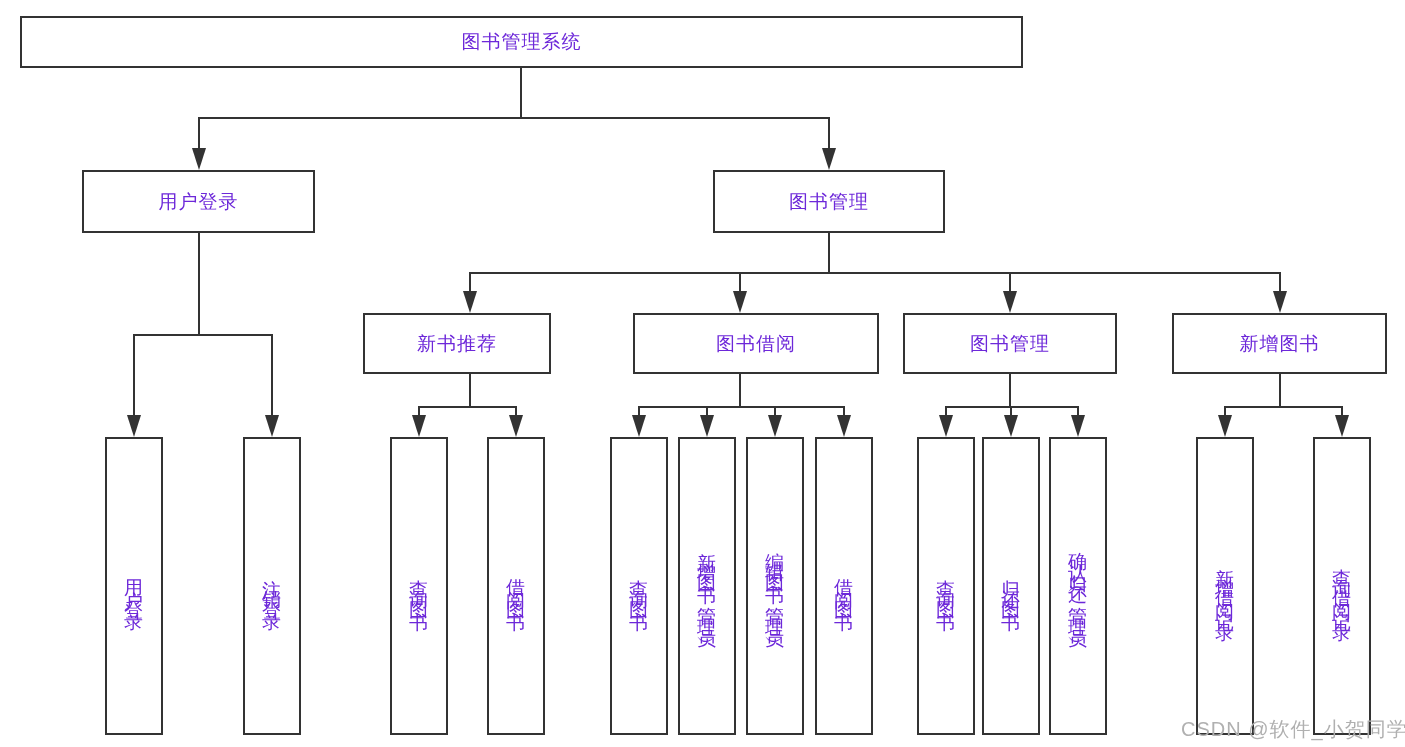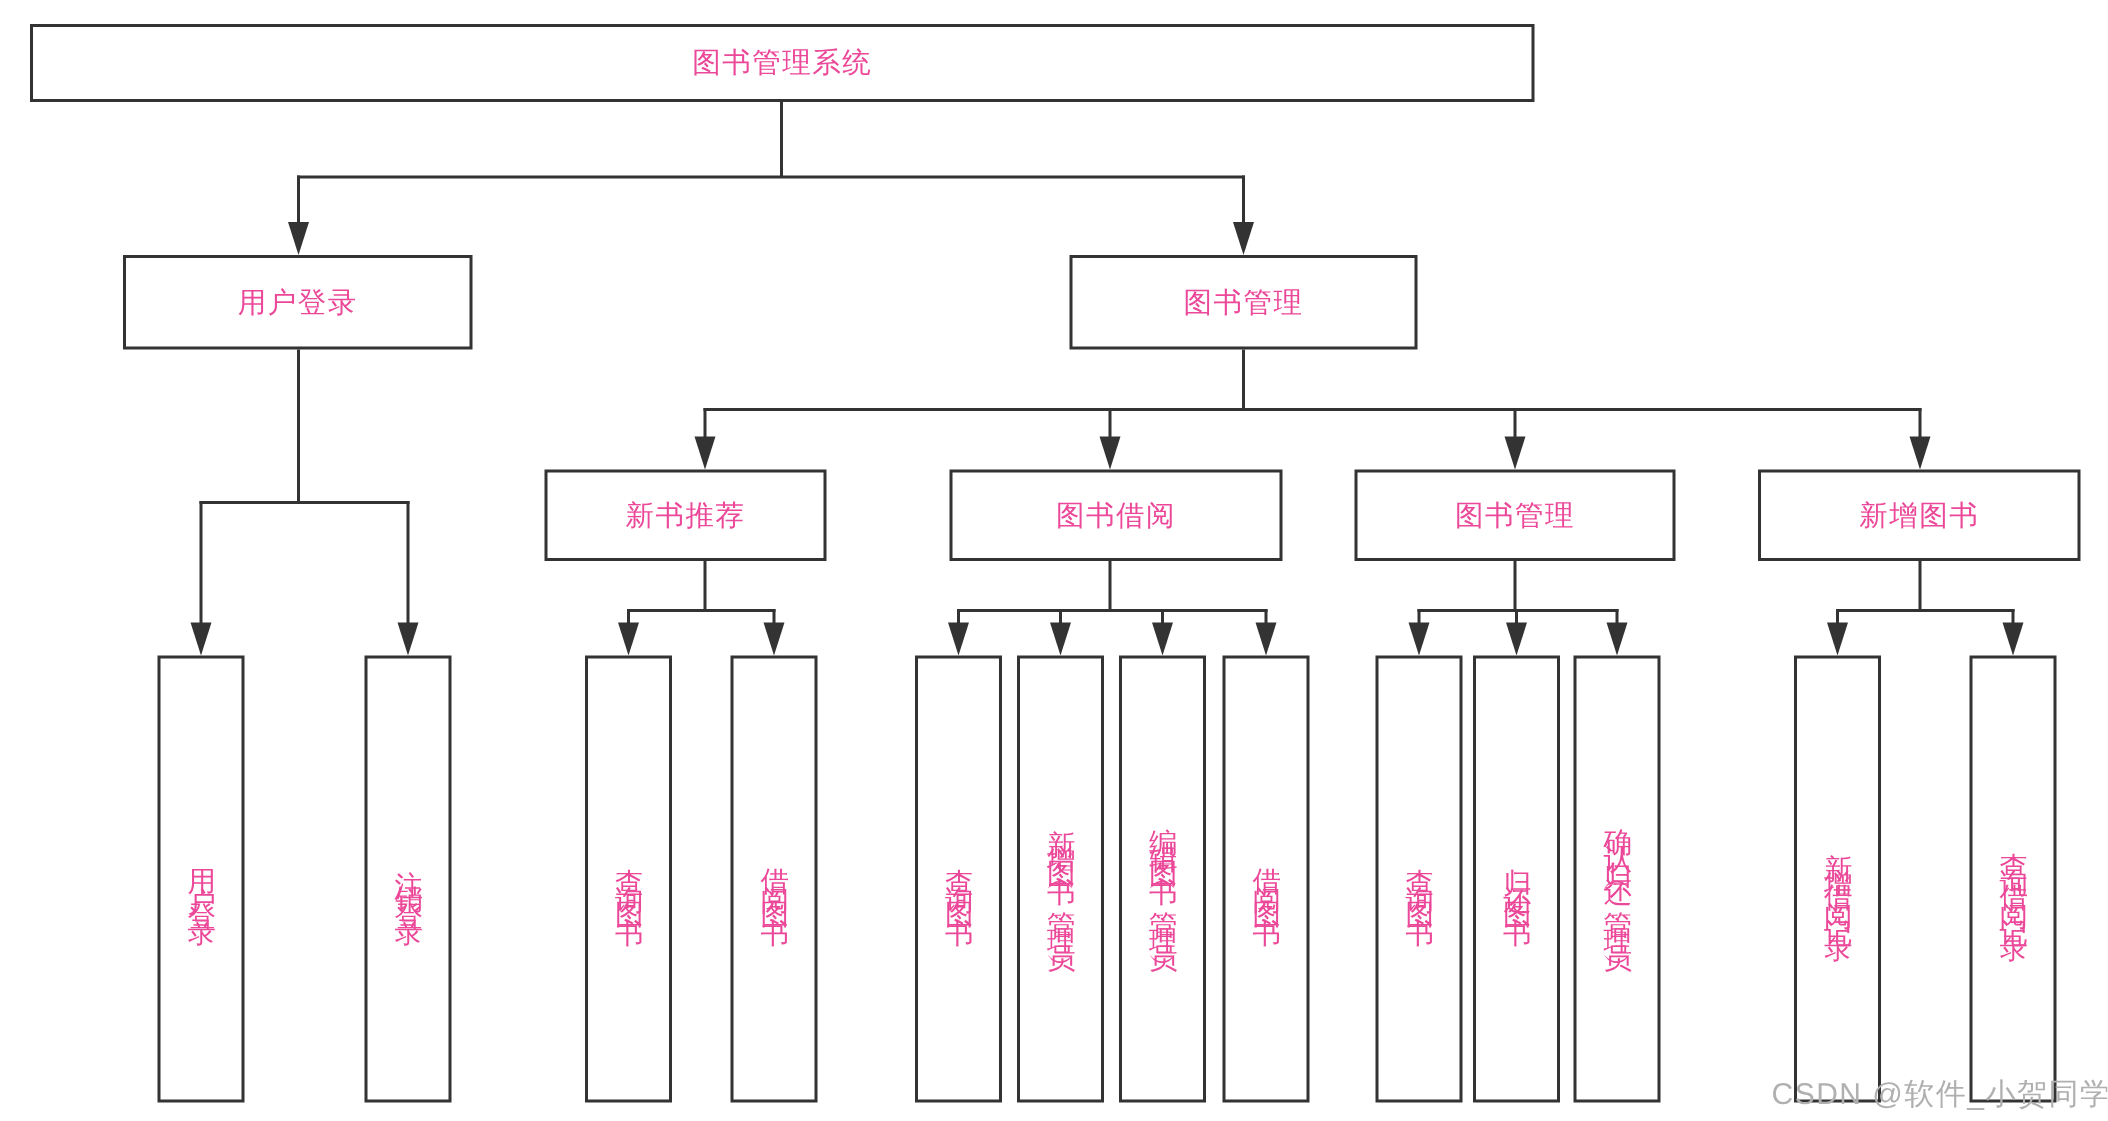--- a/index.html
+++ b/index.html
@@ -5,21 +5,21 @@
   html,body { margin:0; padding:0; background:#ffffff; }
   .canvas {
     position:relative; width:1405px; height:747px; background:#ffffff;
     font-family:"Liberation Sans","DejaVu Sans",sans-serif;
     overflow:hidden;
   }
   .node {
     position:absolute; box-sizing:border-box;
     border:2px solid #333333; background:#ffffff;
     display:flex; align-items:center; justify-content:center;
-    color:#ec4899;
+    color:#6d28d9;
   }
   .node.h { font-size:19px; letter-spacing:1px; }
   .node.v .label {
     writing-mode:vertical-rl; text-orientation:mixed;
     font-size:19px; letter-spacing:11px; line-height:1;
     display:block;
   }
   .line { position:absolute; background:#333333; }
   .ah {
     position:absolute; width:0; height:0;
@@ -69,21 +69,21 @@
   <div class="line" style="left:1009px;top:272px;width:2px;height:21px"></div>
   <div class="line" style="left:1279px;top:272px;width:2px;height:21px"></div>
   <div class="ah" style="left:463px;top:291px"></div>
   <div class="ah" style="left:733px;top:291px"></div>
   <div class="ah" style="left:1003px;top:291px"></div>
   <div class="ah" style="left:1273px;top:291px"></div>
 
   <div class="node h" style="left:363px;top:313px;width:188px;height:61px">
     <span class="label">新书推荐</span>
   </div>
-  <div class="node h" style="left:633px;top:313px;width:222px;height:61px">
+  <div class="node h" style="left:633px;top:313px;width:246px;height:61px">
     <span class="label">图书借阅</span>
   </div>
   <div class="node h" style="left:903px;top:313px;width:214px;height:61px">
     <span class="label">图书管理</span>
   </div>
   <div class="node h" style="left:1172px;top:313px;width:215px;height:61px">
     <span class="label">新增图书</span>
   </div>
 
   <div class="line" style="left:469px;top:374px;width:2px;height:34px"></div>

